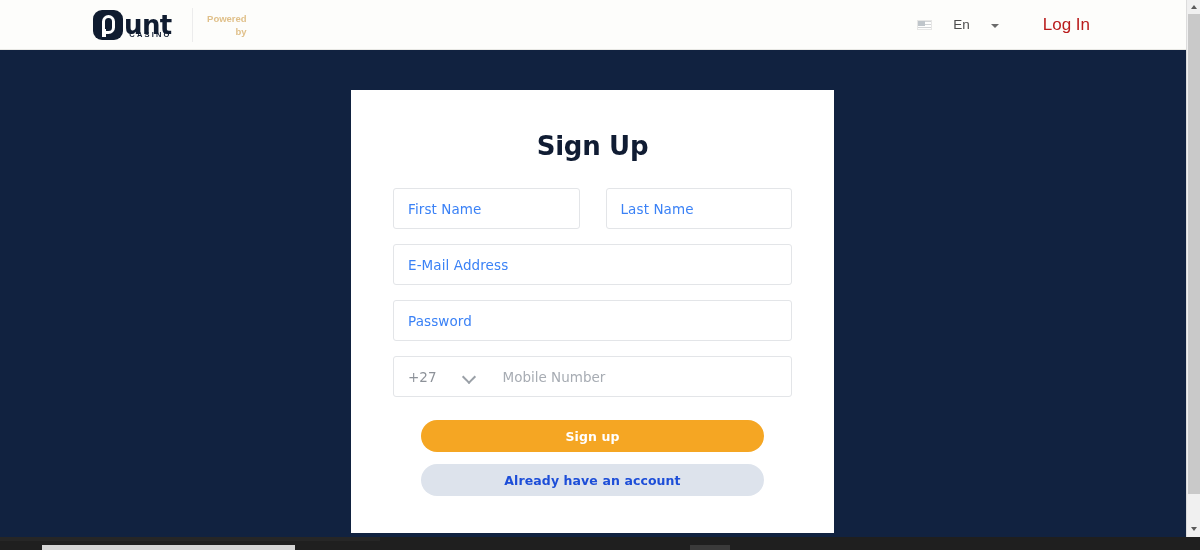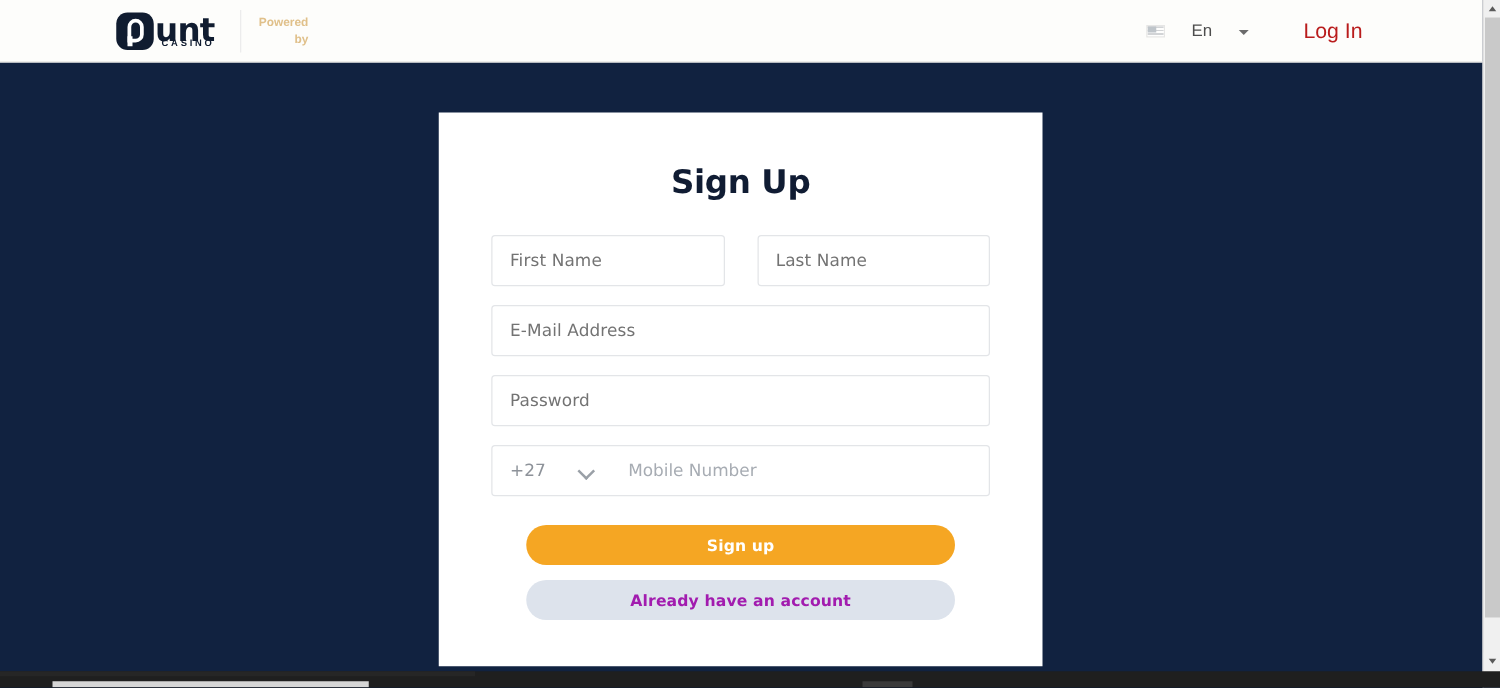--- a/index.html
+++ b/index.html
@@ -232,21 +232,21 @@
     align-items: center;
     padding: 0 14px;
     background: #ffffff;
     width: 100%;
     margin-bottom: 15px;
   }
   .field.half { flex: 1; }
 
   .field .ph {
     font-size: 13.5px;
-    color: #737373;
+    color: #3b82f6;
     font-family: "DejaVu Sans", sans-serif;
     letter-spacing: 0.1px;
   }
 
   .field.phone { padding: 0 0 0 14px; }
   .ccode {
     font-size: 13.5px;
     color: #8d9299;
     font-family: "DejaVu Sans", sans-serif;
   }
@@ -288,21 +288,21 @@
     font-family: "DejaVu Sans", sans-serif;
     letter-spacing: 0.1px;
   }
   .btn-signup {
     background: #f5a623;
     color: #ffffff;
     margin-bottom: 12px;
   }
   .btn-existing {
     background: #dde3ec;
-    color: #a21caf;
+    color: #1d4ed8;
   }
 
   
   .scrollbar {
     position: absolute;
     top: 0; right: 0;
     width: 14px;
     height: 550px;
     background: #f0f0f0;
     border-left: 1px solid #dcdcdc;

